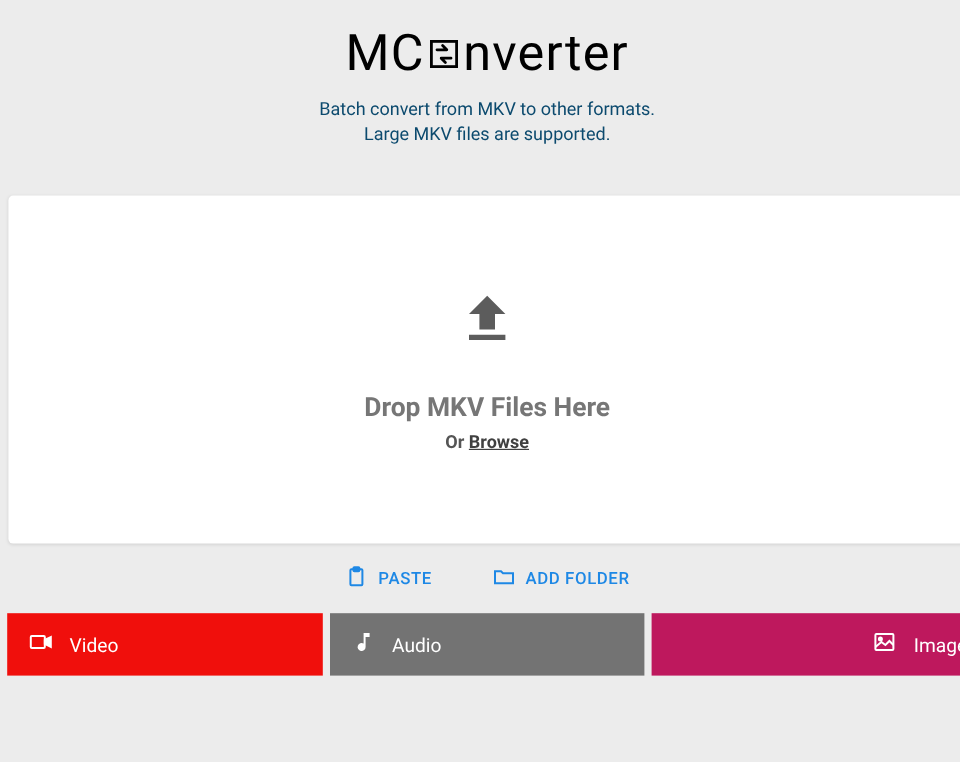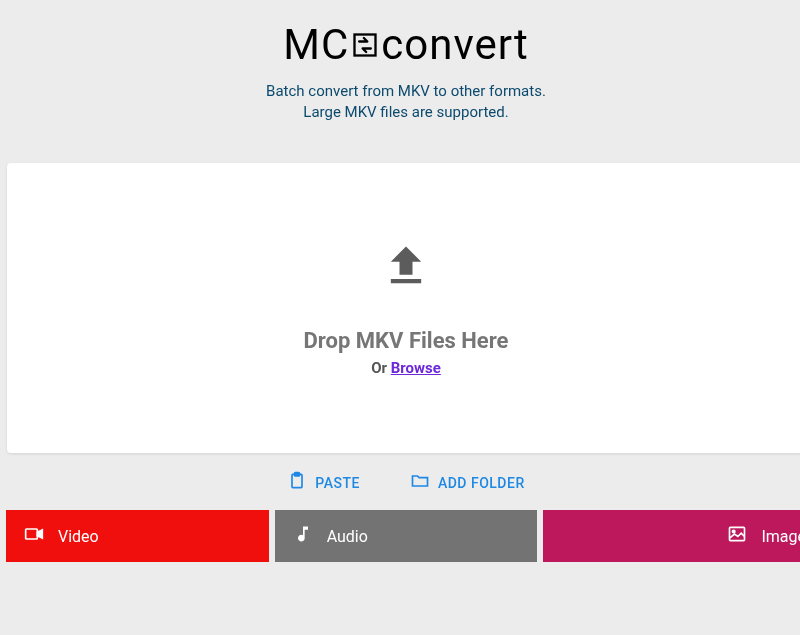--- a/index.html
+++ b/index.html
@@ -65,21 +65,21 @@
     }
     .browse-line {
       margin-top: 6px;
       font-size: 15px;
       font-weight: 700;
       color: #555;
     }
     .browse-link {
       text-decoration: underline;
       cursor: pointer;
-      color: #6d28d9;
+      color: #404040;
     }
     .actions {
       display: flex;
       gap: 50px;
       margin-top: 18px;
       align-items: center;
     }
     .action-btn {
       display: flex;
       align-items: center;
@@ -133,21 +133,21 @@
 
 <div class="container">
   <div class="logo">
     <span>MC</span>
     <span class="logo-icon">
       <svg width="28" height="28" viewBox="0 0 24 24" fill="none">
         <rect x="3" y="3" width="18" height="18" stroke="#000" stroke-width="2" fill="none"></rect>
         <path d="M7 9 L14 9 L11 6 M17 15 L10 15 L13 18" stroke="#000" stroke-width="2" fill="none" stroke-linecap="round" stroke-linejoin="round"></path>
       </svg>
     </span>
-    <span>convert</span>
+    <span>nverter</span>
   </div>
 
   <div class="subtitle">
     <div>Batch convert from MKV to other formats.</div>
     <div>Large MKV files are supported.</div>
   </div>
 
   <div class="dropzone">
     <span class="upload-icon">
       <svg width="52" height="52" viewBox="0 0 24 24" fill="#5c5c5c">

